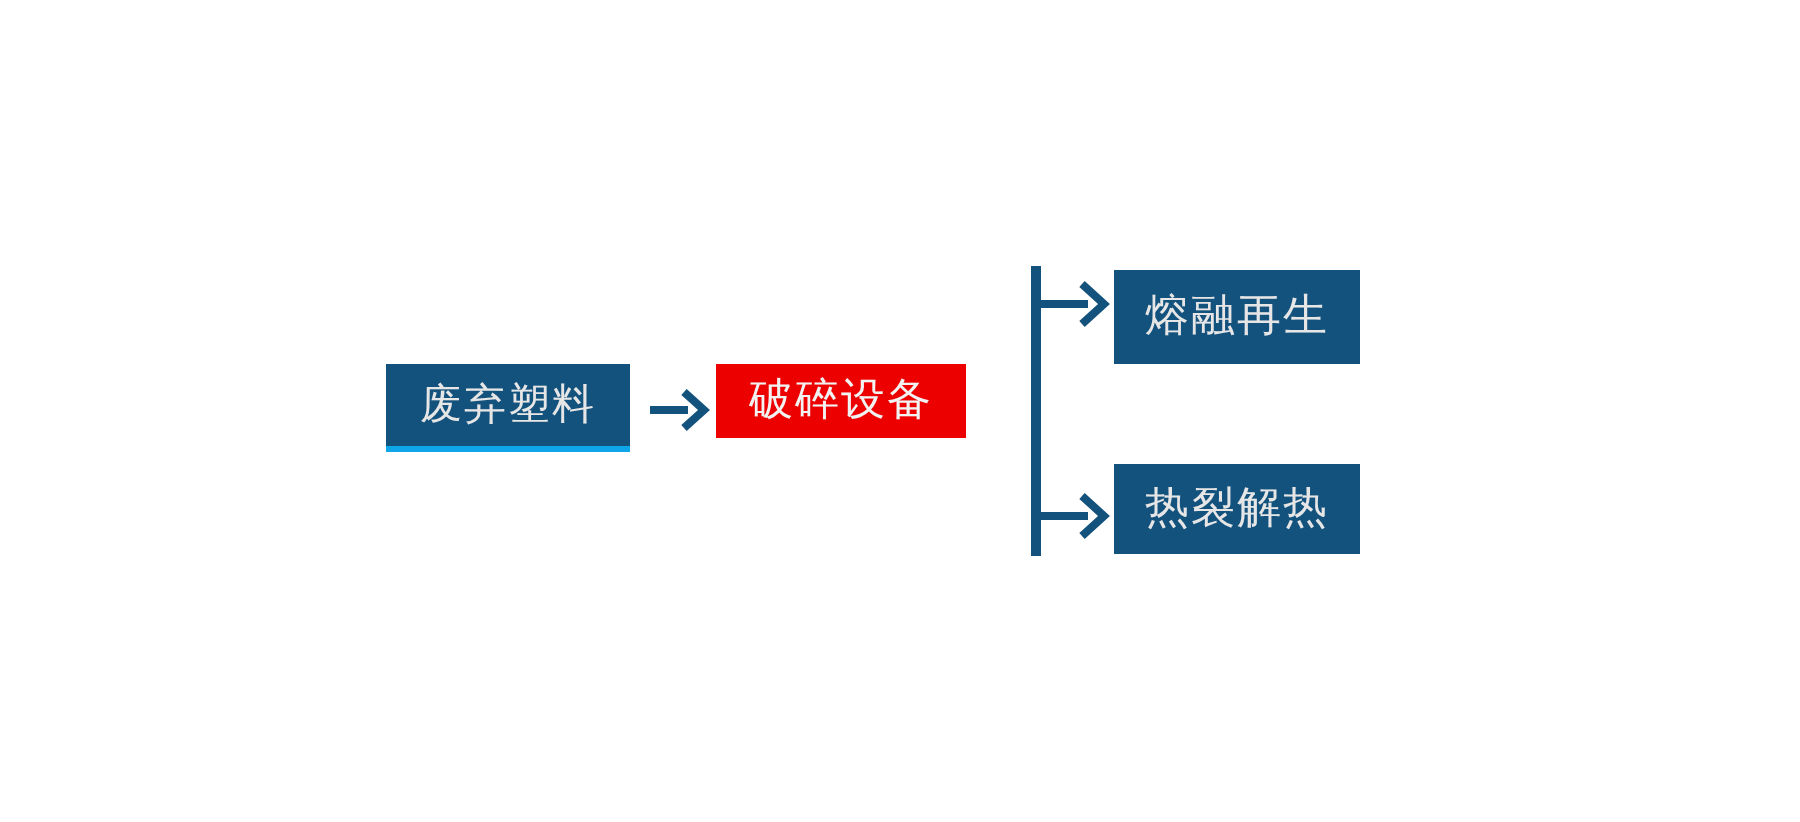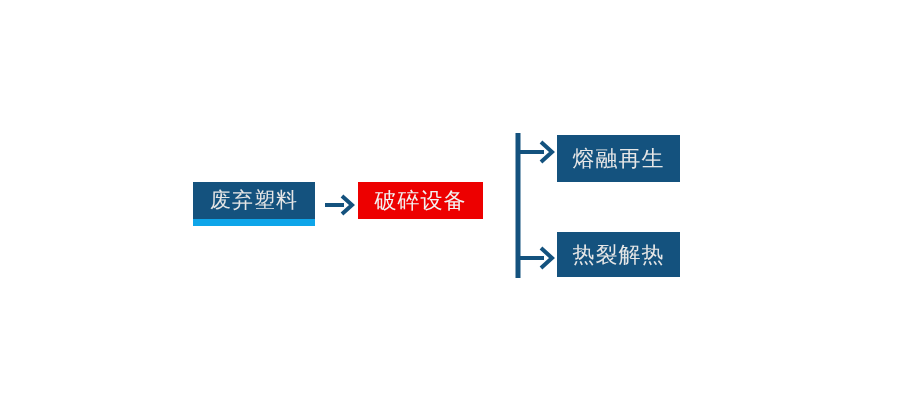--- a/index.html
+++ b/index.html
@@ -36,21 +36,21 @@
     display: block;
     line-height: 1;
   }
 
   #node-waste-plastic {
     left: 193px;
     top: 182px;
     width: 122px;
     height: 44px;
     background: #14527E;
-    border-bottom: 7px solid #0ea5e9;
+    border-bottom: 3px solid #0ea5e9;
     color: #E6E6E6;
     font-size: 21px;
   }
 
   #node-crushing-equipment {
     left: 358px;
     top: 182px;
     width: 125px;
     height: 37px;
     background: #ED0000;

